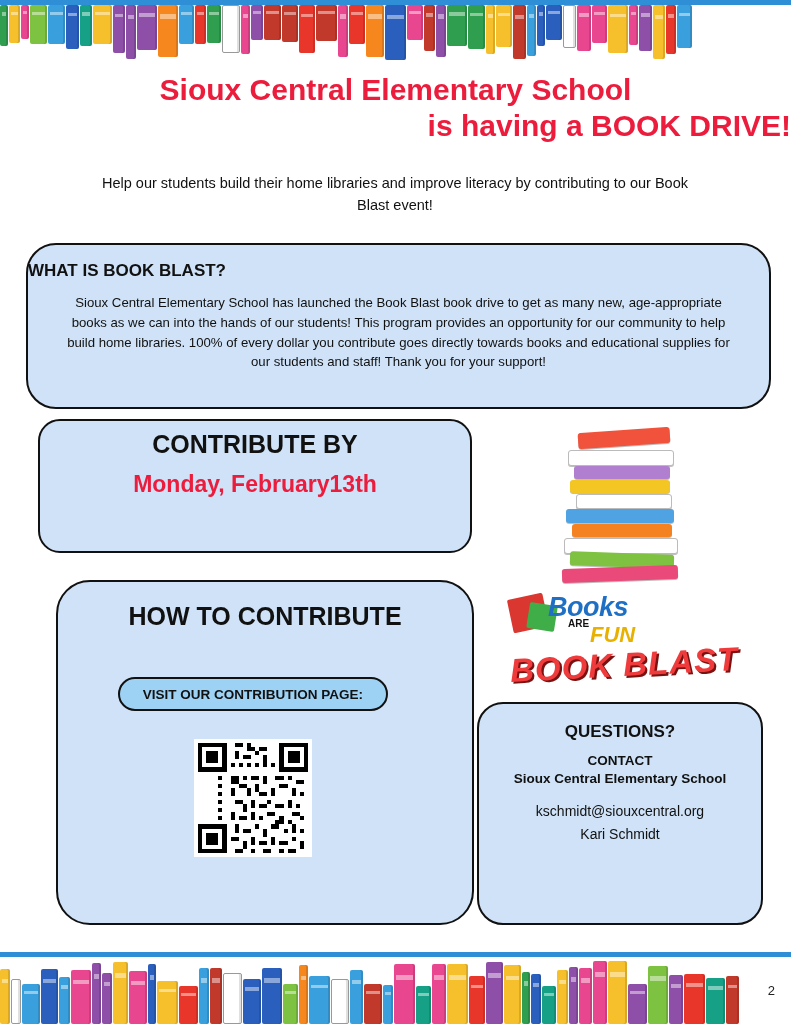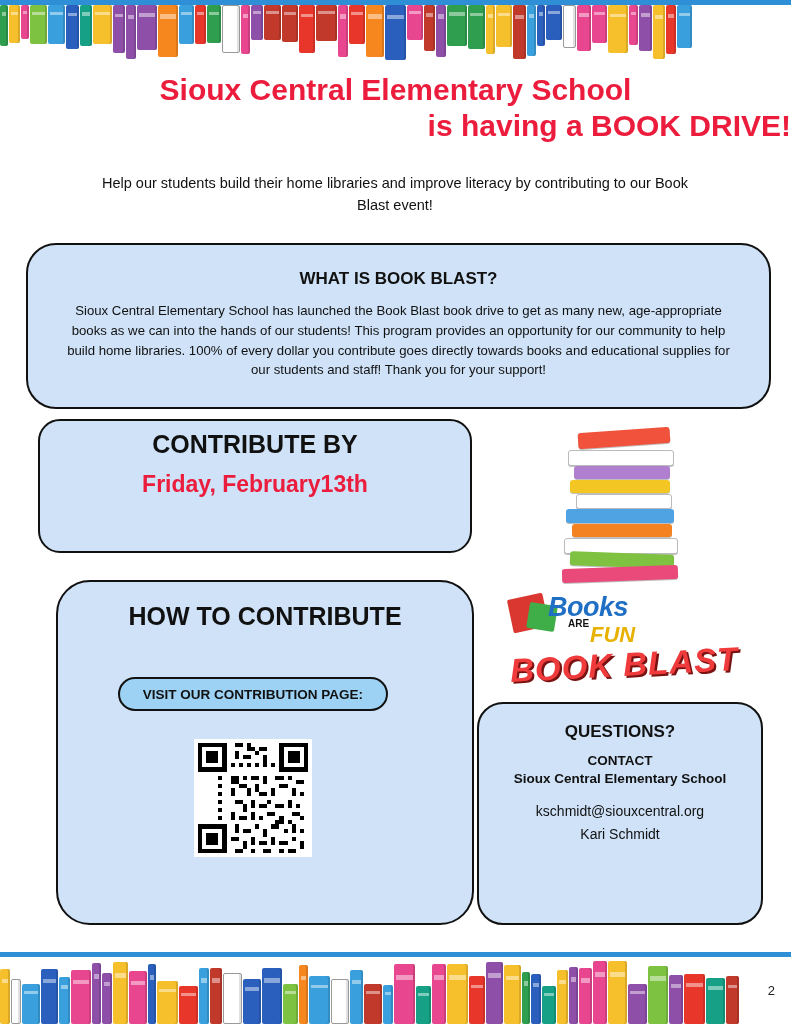--- a/index.html
+++ b/index.html
@@ -96,25 +96,24 @@
   }
 
   #what-panel {
     top: 243px;
     left: 26px;
     width: 745px;
     height: 166px;
     border-radius: 30px;
   }
   #what-panel .ptitle {
-    text-align: center;
     font-weight: bold;
     font-size: 17px;
     color: #111;
-    margin-top: 24px;
+    margin-top: 16px;
   }
   #what-panel .pbody {
     margin: 12px 30px 0 30px;
     text-align: center;
     font-size: 13.2px;
     line-height: 1.5;
     color: #111;
   }
 
   #contribute-panel {
@@ -369,21 +368,21 @@
 
 <div class="intro">Help our students build their home libraries and improve literacy by contributing to our Book Blast event!</div>
 
 <div class="panel" id="what-panel">
   <div class="ptitle">WHAT IS BOOK BLAST?</div>
   <div class="pbody">Sioux Central Elementary School has launched the Book Blast book drive to get as many new, age-appropriate books as we can into the hands of our students! This program provides an opportunity for our community to help build home libraries. 100% of every dollar you contribute goes directly towards books and educational supplies for our students and staff! Thank you for your support!</div>
 </div>
 
 <div class="panel" id="contribute-panel">
   <div class="ctitle">CONTRIBUTE BY</div>
-  <div class="cdate">Friday, February13th</div>
+  <div class="cdate">Monday, February13th</div>
 </div>
 
 <div class="panel" id="how-panel">
   <div class="htitle">HOW TO CONTRIBUTE</div>
   <div class="visit-pill">
     <span>VISIT OUR CONTRIBUTION PAGE:</span>
   </div>
   <div class="qr-holder">
     <svg width="118" height="118" viewBox="0 0 29 29" shape-rendering="crispEdges">
       <rect width="29" height="29" fill="#ffffff"></rect>

